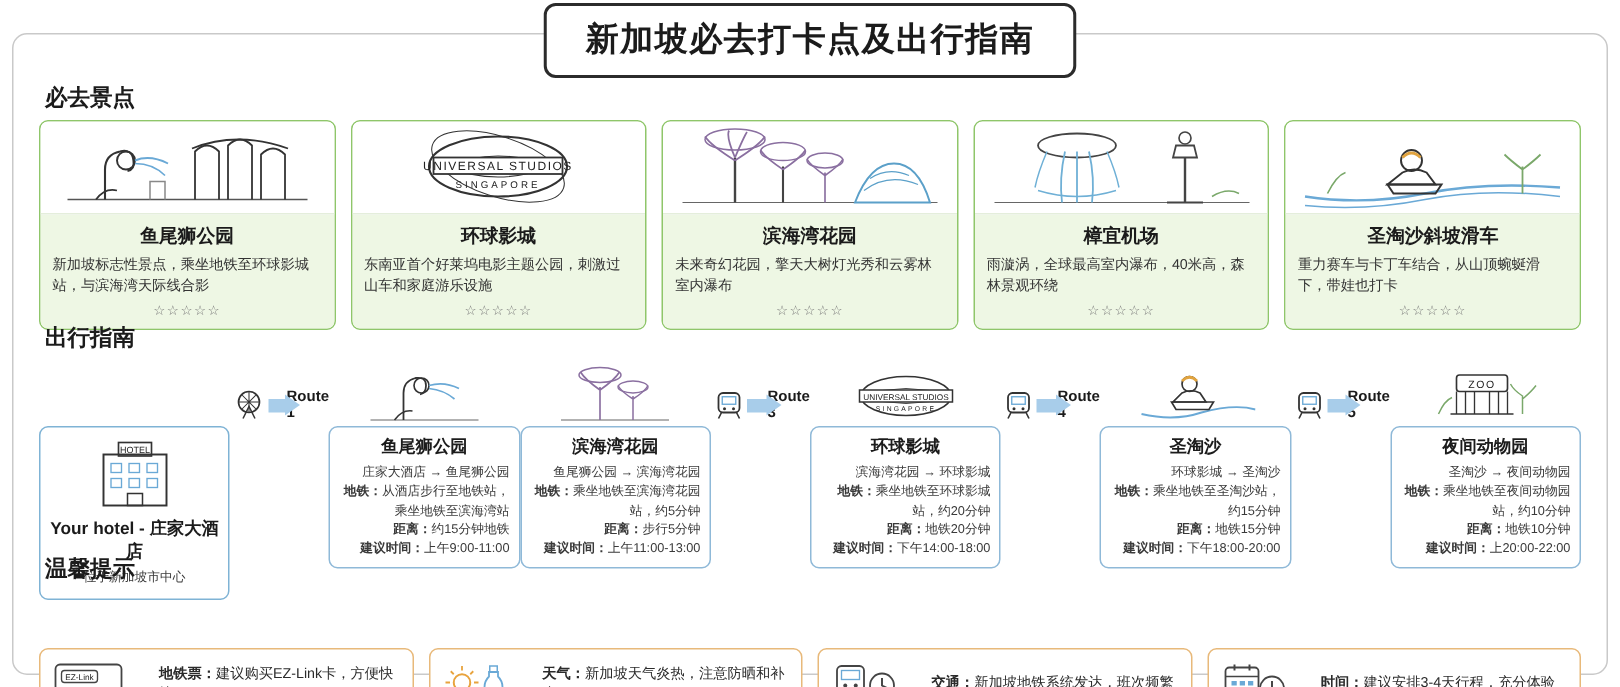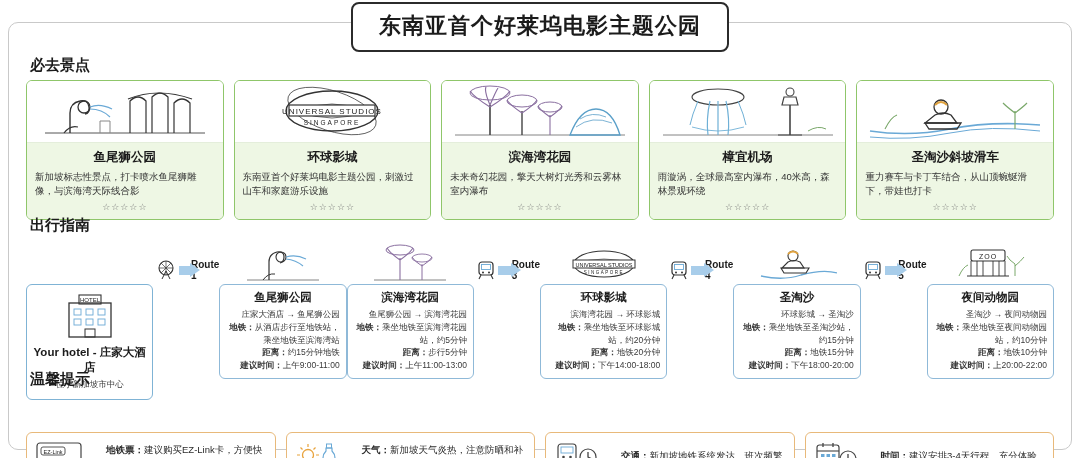--- a/index.html
+++ b/index.html
@@ -167,21 +167,21 @@
   }
   .tip-text { font-size: 9.5px; color: #2b2b2b; line-height: 1.4; }
   .tip-text b { font-weight: bold; }
   .tip-icon { flex: 0 0 auto; display:flex; align-items:center; }
 </style>
 </head>
 <body>
 
 <div class="page-frame"></div>
 
-<div class="title-box">东南亚首个好莱坞电影主题公园</div>
+<div class="title-box">新加坡必去打卡点及出行指南</div>
 
 <div class="section-label" style="left:30px; top:56px;">
   <span class="txt">必去景点</span>
   <span class="underline"></span>
 </div>
 
 <div class="attractions">
 
   <div class="attr-card">
     <div class="attr-img">
@@ -194,21 +194,21 @@
         <path d="M24 50 q6 -8 14 -6" stroke="#333" stroke-width="1.2" fill="none"></path>
         <path d="M90 50 V18 q8 -8 16 0 V50" stroke="#333" stroke-width="1.2" fill="none"></path>
         <path d="M112 50 V14 q8 -8 16 0 V50" stroke="#333" stroke-width="1.2" fill="none"></path>
         <path d="M134 50 V20 q8 -8 16 0 V50" stroke="#333" stroke-width="1.2" fill="none"></path>
         <path d="M88 16 q30 -12 64 0" stroke="#333" stroke-width="1.2" fill="none"></path>
         <path d="M60 50 V38 h10 V50" stroke="#888" stroke-width="1" fill="none"></path>
       </svg>
     </div>
     <div class="attr-body">
       <div class="attr-name">鱼尾狮公园</div>
-      <div class="attr-desc">新加坡标志性景点，打卡喷水鱼尾狮雕像，与滨海湾天际线合影</div>
+      <div class="attr-desc">新加坡标志性景点，乘坐地铁至环球影城站，与滨海湾天际线合影</div>
       <div class="stars">☆☆☆☆☆</div>
     </div>
   </div>
 
   <div class="attr-card">
     <div class="attr-img">
       <svg width="150" height="58" viewBox="0 0 150 58">
         <ellipse cx="75" cy="28" rx="46" ry="20" stroke="#333" stroke-width="1.4" fill="none"></ellipse>
         <ellipse cx="75" cy="28" rx="46" ry="20" stroke="#333" stroke-width="0.7" fill="none" transform="rotate(18 75 28)"></ellipse>
         <path d="M40 28 q35 -14 70 0" stroke="#333" stroke-width="0.7" fill="none"></path>

